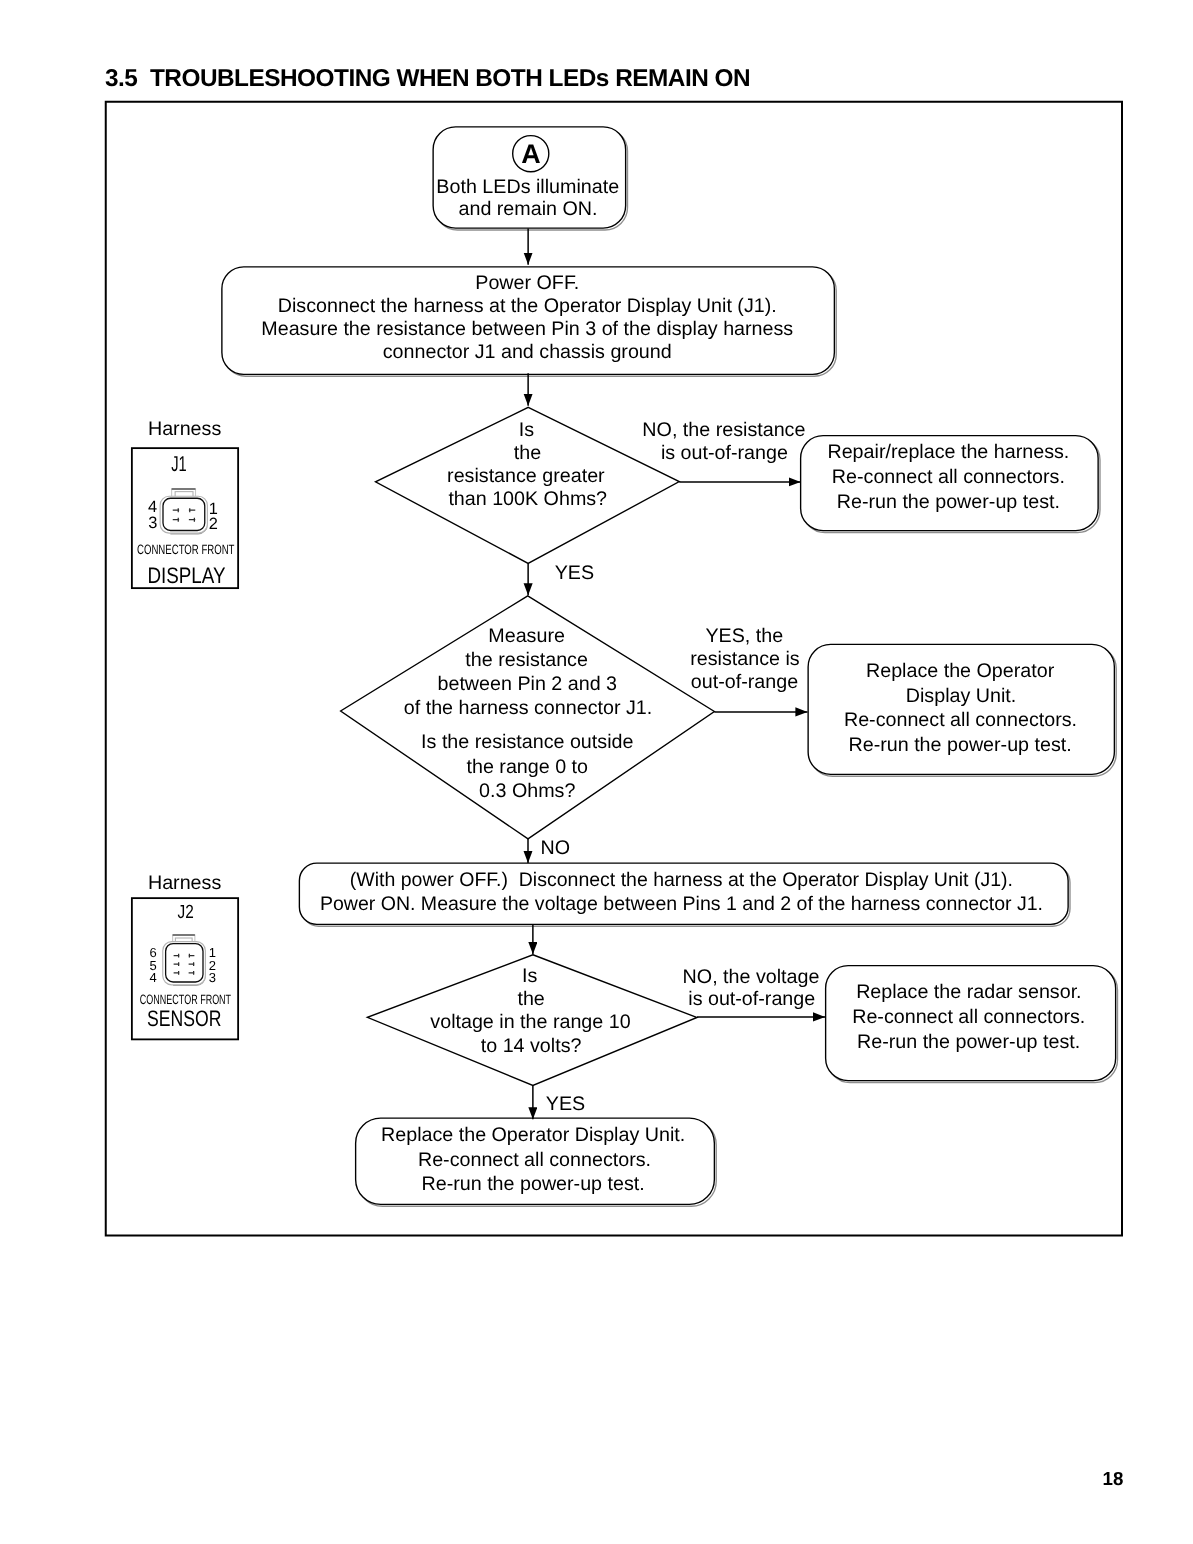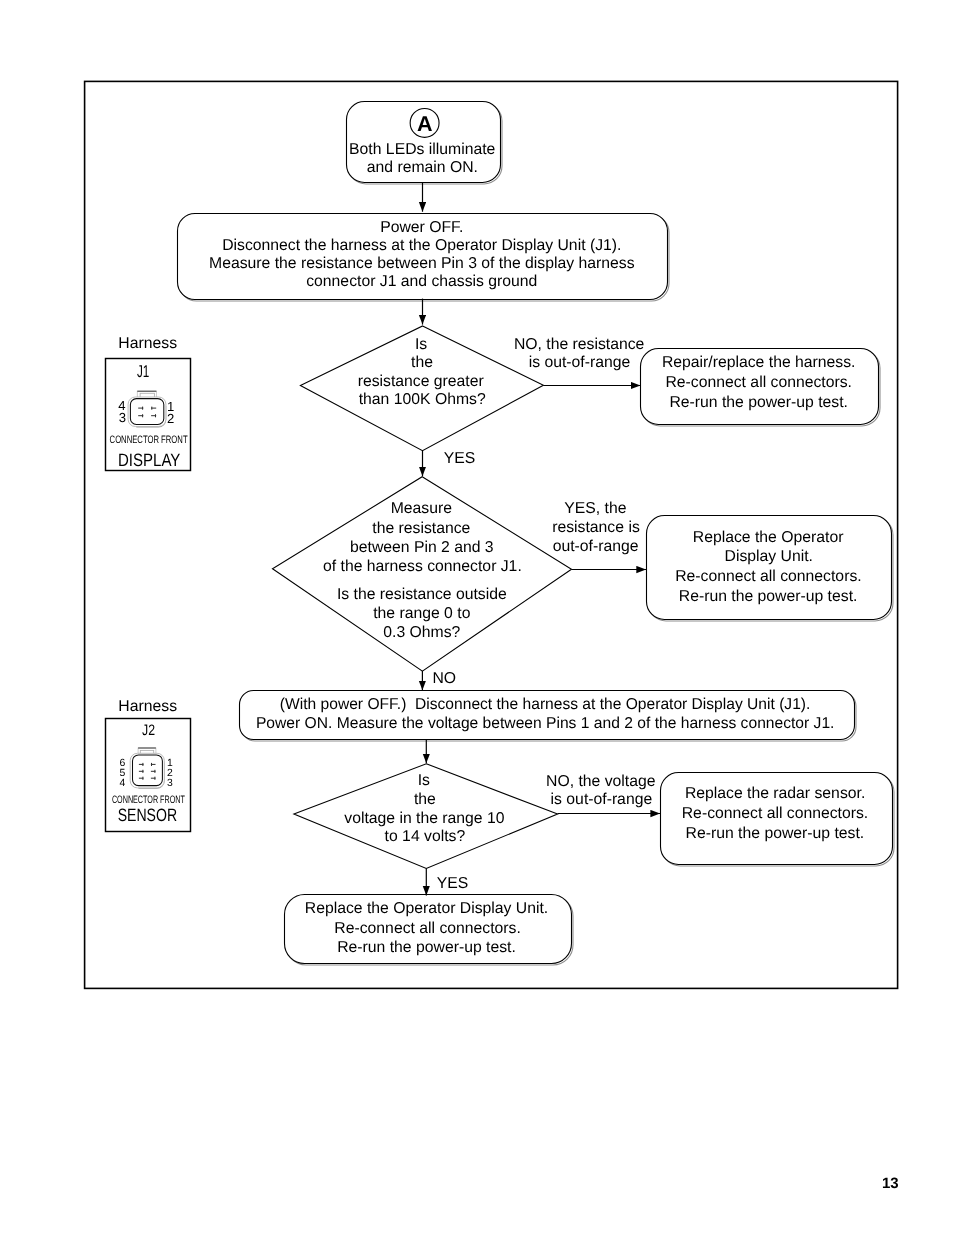--- a/index.html
+++ b/index.html
@@ -32,21 +32,22 @@
   .plug-latch-outer{fill:#ffffff;stroke:#c8c8c8;stroke-width:0.9;}
   .plug-latch-inner{fill:#ffffff;stroke:#b0b0b0;stroke-width:0.85;}
   .plug-latch-top{stroke:#3a3a3a;stroke-width:1.0;fill:none;}
   .pin-mark path{stroke:#2e2e2e;stroke-width:1.0;fill:none;stroke-linecap:butt;}
 </style>
 </head>
 <body>
 
 <div id="page">
 
-  <div id="page-number">13</div>
+  <div id="section-title">3.5  TROUBLESHOOTING WHEN BOTH LEDs REMAIN ON</div>
+  <div id="page-number">18</div>
 
   <svg id="chart-svg" width="954" height="1235" viewBox="0 0 954 1235">
     <defs>
       <marker id="arrowhead" markerWidth="11" markerHeight="8" refX="9.7" refY="3.65" orient="auto" markerUnits="userSpaceOnUse">
         <path d="M0,0 L9.7,3.65 L0,7.3 z" fill="#000"></path>
       </marker>
     </defs>
 
     <rect class="frame" x="84.6" y="81.4" width="813" height="907"></rect>
 

